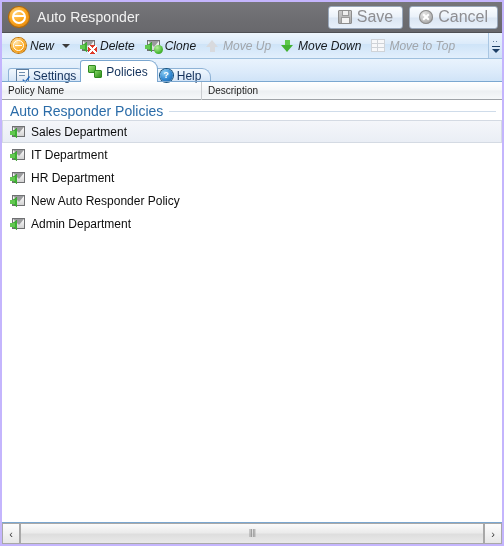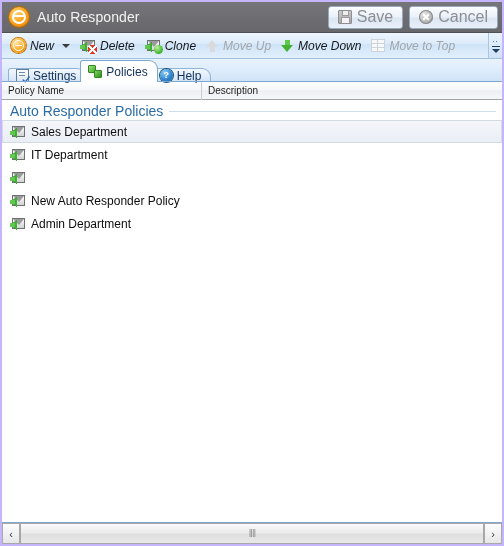--- a/index.html
+++ b/index.html
@@ -673,20 +673,21 @@
           <span class="arw"></span>
       </span>
       <span>IT Department</span>
     </div>
 
     <div class="row">
       <span class="ico-env">
         <span class="env"></span>
           <span class="arw"></span>
       </span>
+      <span>HR Department</span>
     </div>
 
     <div class="row">
       <span class="ico-env">
         <span class="env"></span>
           <span class="arw"></span>
       </span>
       <span>New Auto Responder Policy</span>
     </div>
 

